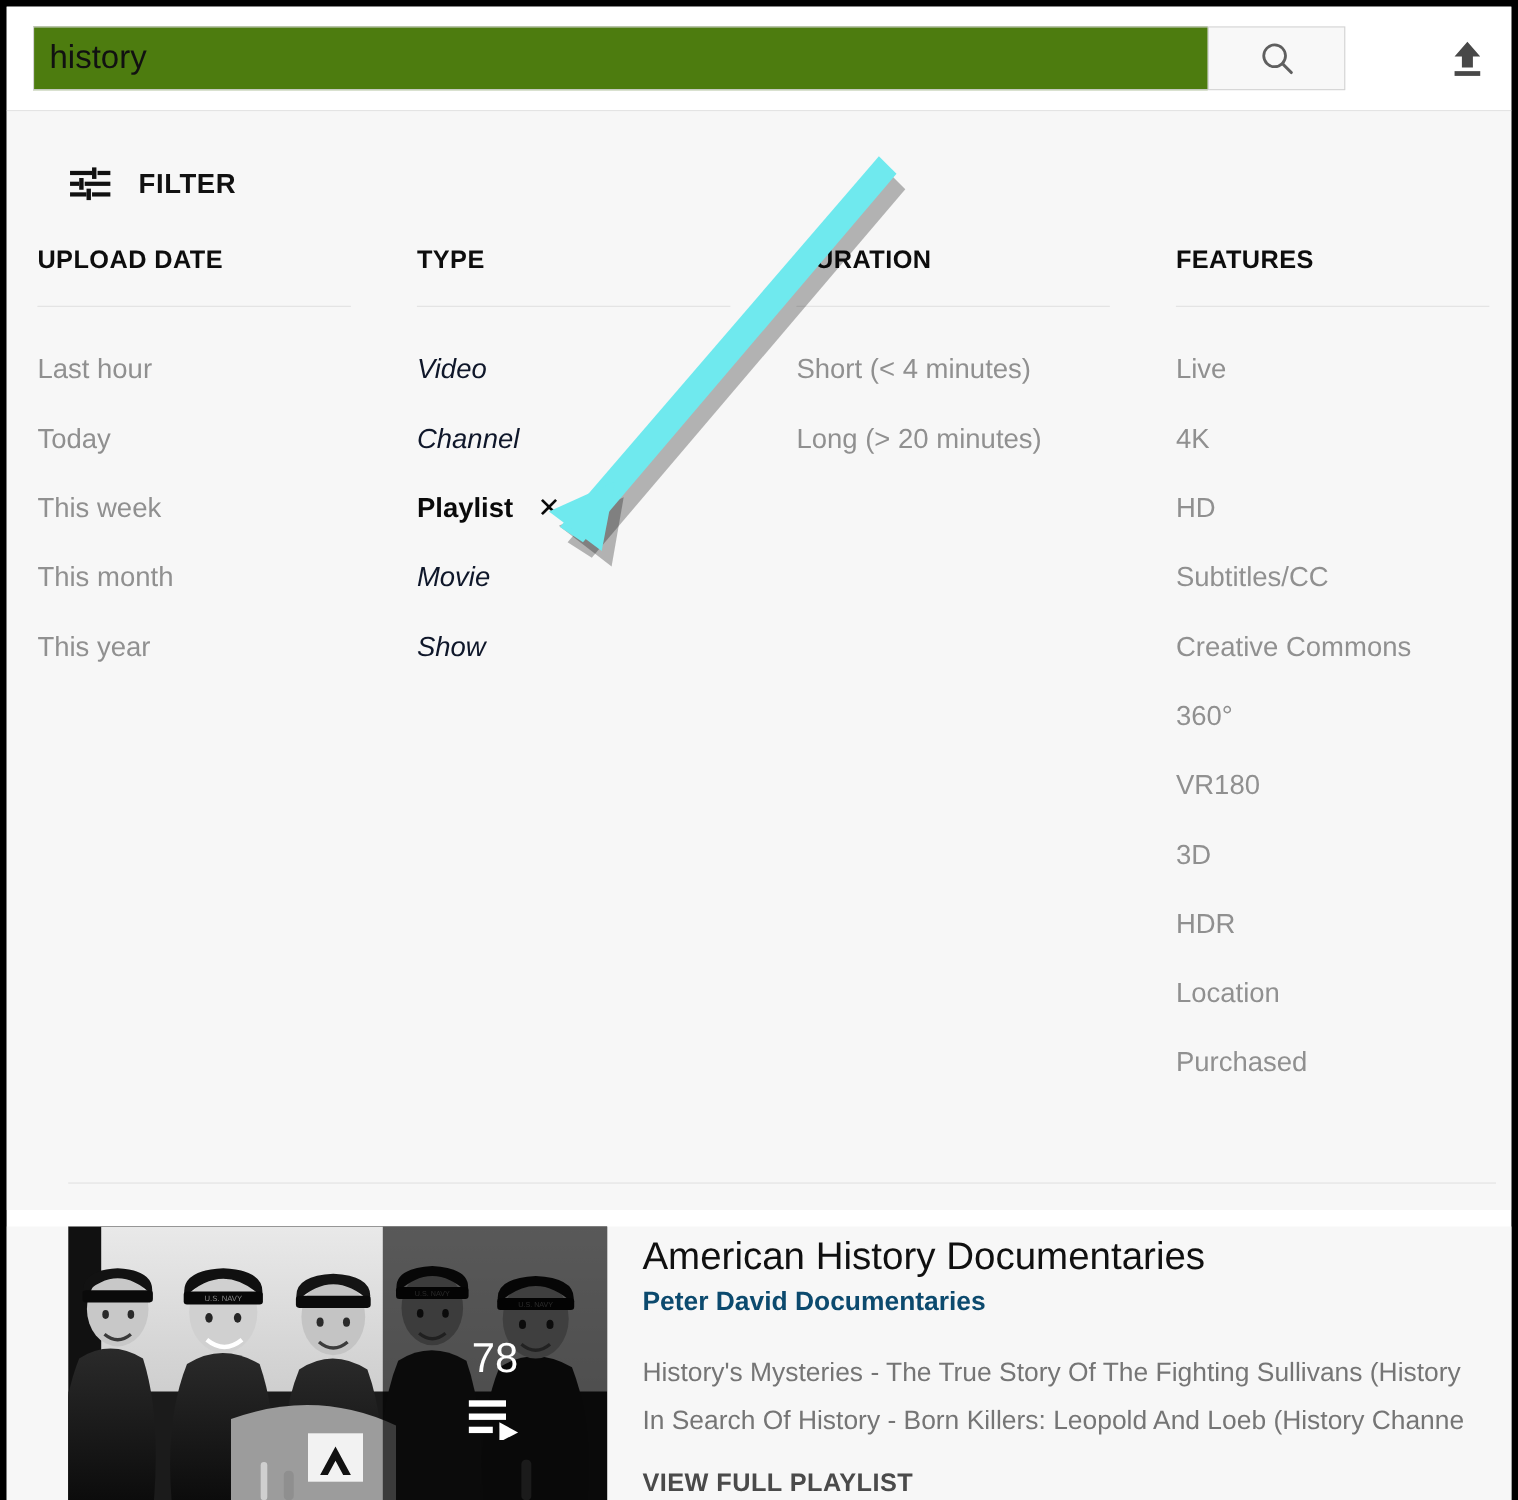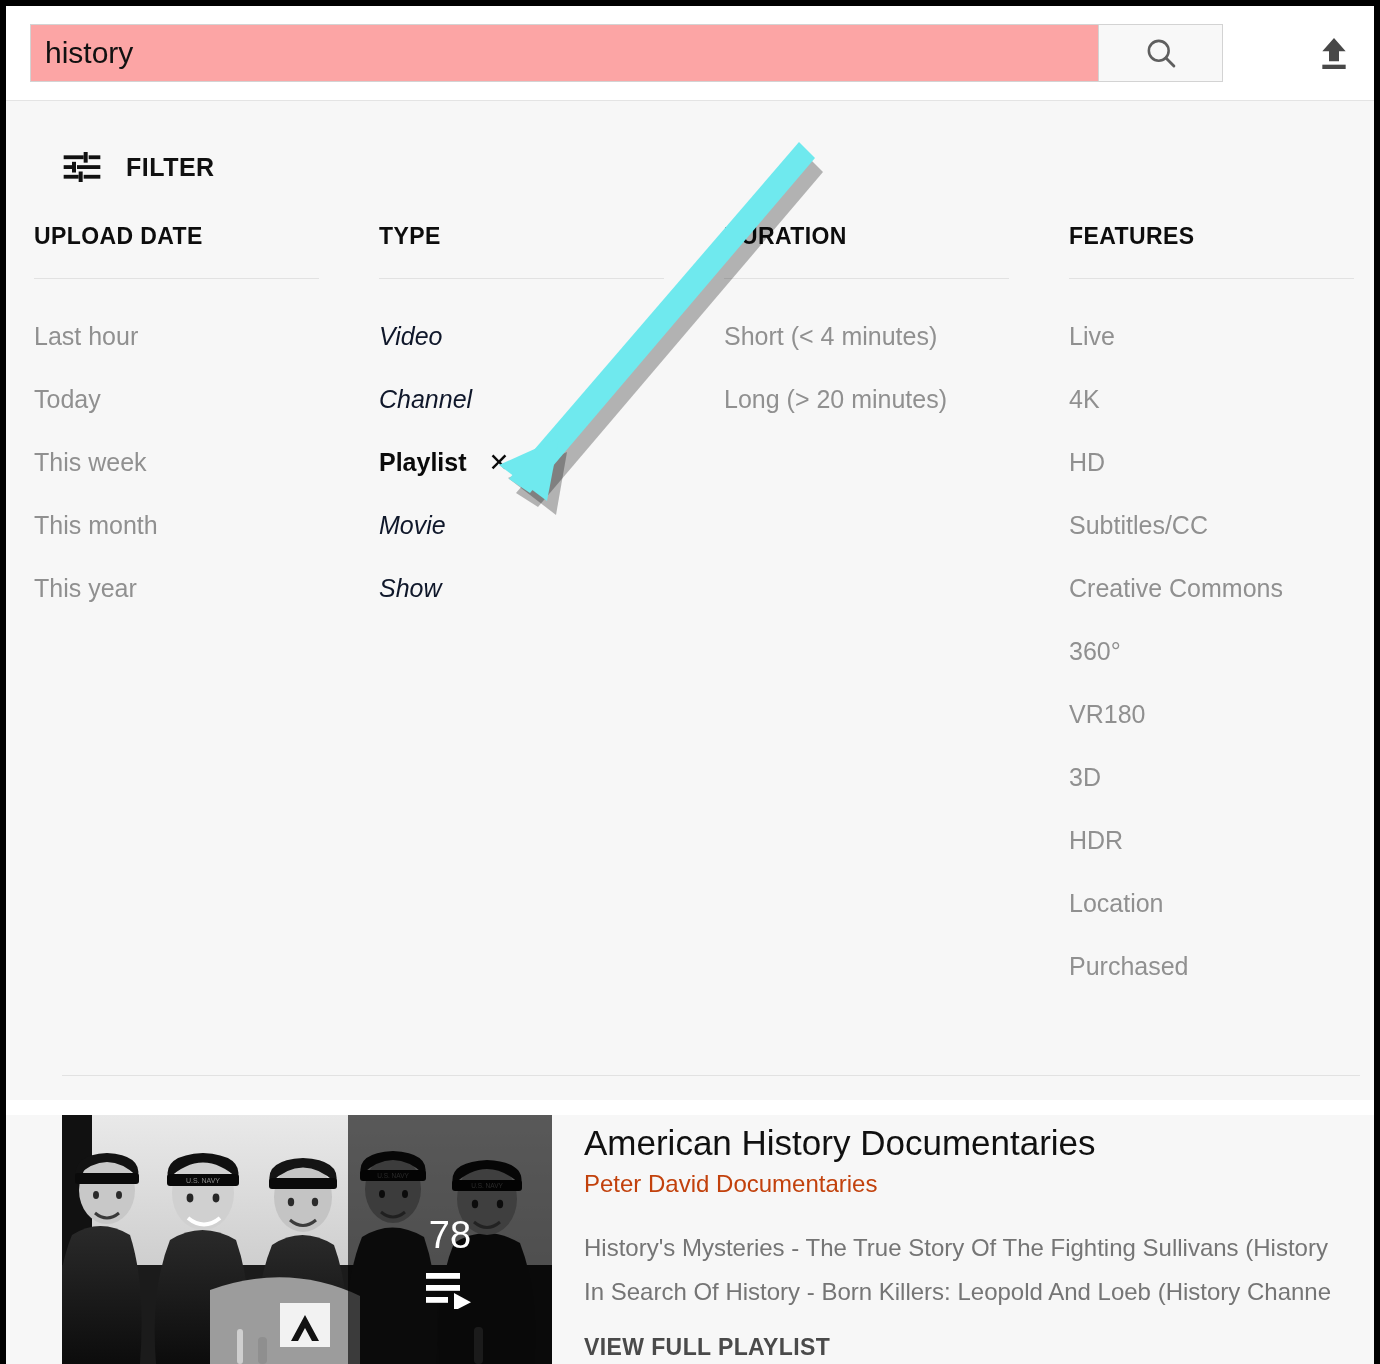--- a/index.html
+++ b/index.html
@@ -30,21 +30,21 @@
     padding: 18px 0 0 24px;
     display: flex;
     align-items: flex-start;
   }
 
   #search-input {
     width: 1068px;
     height: 58px;
     border: 1px solid #d3d3d3;
     border-right: none;
-    background: #fca5a5;
+    background: #4d7c0f;
     font-family: "Liberation Sans", sans-serif;
     font-size: 30px;
     color: #111111;
     padding: 0 14px;
     outline: none;
   }
 
   #search-button {
     width: 125px;
     height: 58px;
@@ -205,22 +205,22 @@
   #result-title {
     font-size: 35px;
     color: #101010;
     line-height: 1.12;
     cursor: pointer;
     white-space: nowrap;
   }
 
   #result-channel {
     font-size: 24px;
-    color: #c2410c;
-    font-weight: normal;
+    color: #0c4a6e;
+    font-weight: bold;
     margin-top: 8px;
     cursor: pointer;
     white-space: nowrap;
   }
 
   #result-videos { margin-top: 28px; }
 
   .result-video-line {
     font-size: 24px;
     color: #757575;

